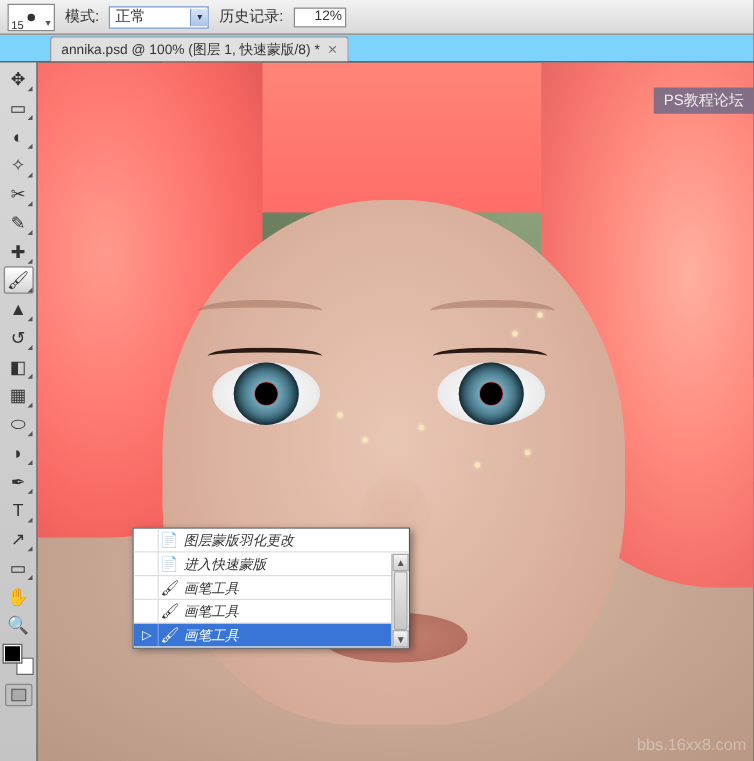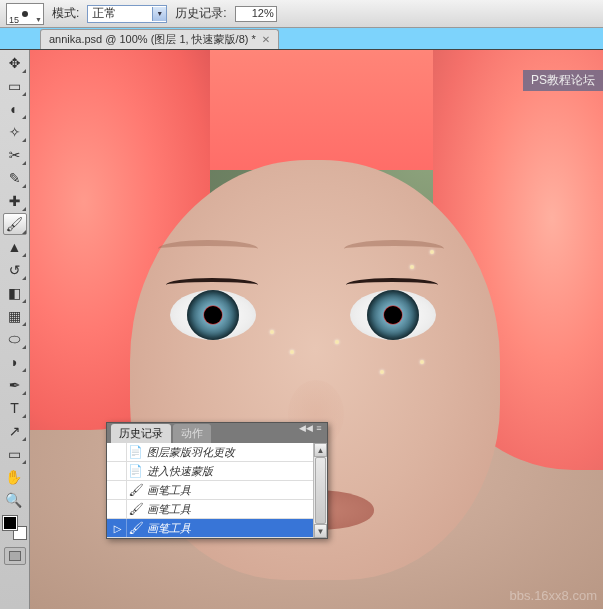--- a/index.html
+++ b/index.html
@@ -219,28 +219,20 @@
       <div class="sparkle" style="top:320px;left:350px"></div>
       <div class="sparkle" style="top:310px;left:390px"></div>
       <div class="sparkle" style="top:200px;left:400px"></div>
       <div class="sparkle" style="top:215px;left:380px"></div>
     </div>
 
     <div class="watermark-top">PS教程论坛</div>
     <div class="watermark-corner">bbs.16xx8.com</div>
 
     <div class="history-panel">
-      <div class="panel-tabs">
-        <div class="p-tab">历史记录</div>
-        <div class="p-tab inactive">动作</div>
-        <div class="panel-menu">
-          <span>◀◀</span>
-          <span>≡</span>
-        </div>
-      </div>
       <div class="history-list">
         <div class="hist-row">
           <div class="hist-col1"></div>
           <div class="hist-icon">📄</div>
           <div class="hist-label">图层蒙版羽化更改</div>
         </div>
         <div class="hist-row">
           <div class="hist-col1"></div>
           <div class="hist-icon">📄</div>
           <div class="hist-label">进入快速蒙版</div>

